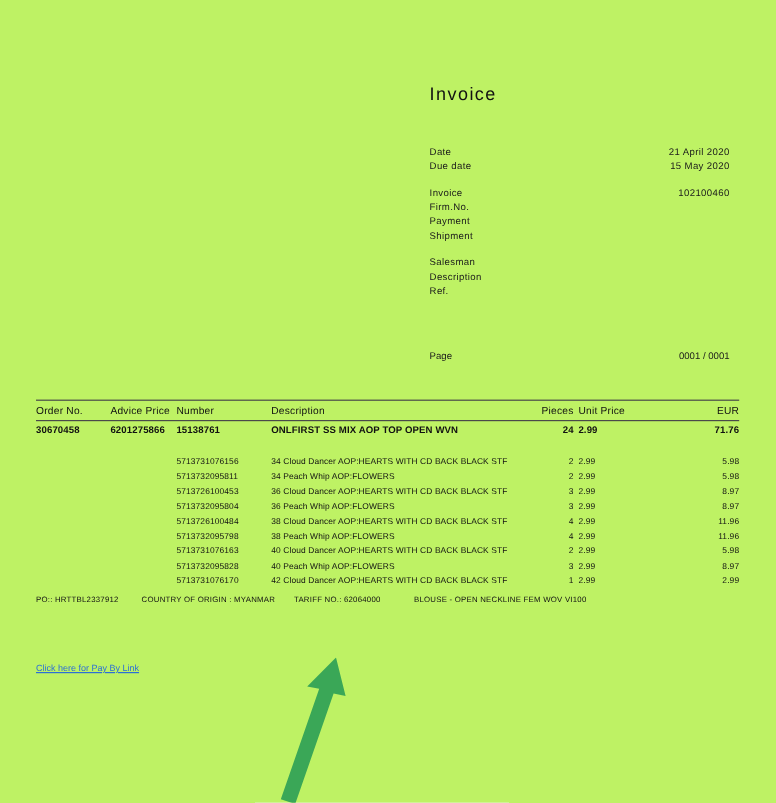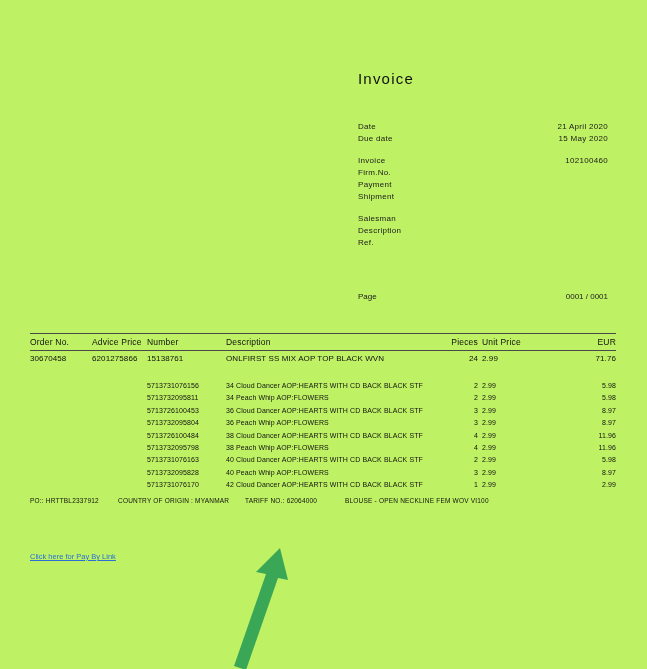--- a/index.html
+++ b/index.html
@@ -118,21 +118,21 @@
     line-height: 12.4px;
     font-size: 7px;
     letter-spacing: 0.1px;
   }
   .trow.first {
     font-size: 8px;
     height: 15px;
     line-height: 15px;
     font-weight: bold;
   }
-  .trow.first span { font-weight: normal; }
+  .trow.first span { font-weight: bold; }
   .spacer { height: 14px; }
 
   .footer-note {
     position: relative;
     margin-top: 3px;
     height: 12px;
     line-height: 12px;
     font-size: 6.5px;
     letter-spacing: 0.2px;
     color: #111;
@@ -238,21 +238,21 @@
         <span class="c-pieces">Pieces</span>
         <span class="c-price">Unit Price</span>
         <span class="c-eur">EUR</span>
       </div>
       <div class="rule"></div>
 
       <div class="trow first">
         <span class="c-order">30670458</span>
         <span class="c-advice">6201275866</span>
         <span class="c-number">15138761</span>
-        <span class="c-desc">ONLFIRST SS MIX AOP TOP  BLACK WVN</span>
+        <span class="c-desc">ONLFIRST SS MIX AOP TOP  OPEN WVN</span>
         <span class="c-pieces">24</span>
         <span class="c-price">2.99</span>
         <span class="c-eur">71.76</span>
       </div>
 
       <div class="spacer"></div>
 
       <div class="trow">
         <span class="c-number">5713731076156</span>
         <span class="c-desc">34 Cloud Dancer AOP:HEARTS WITH CD BACK BLACK STF</span>

